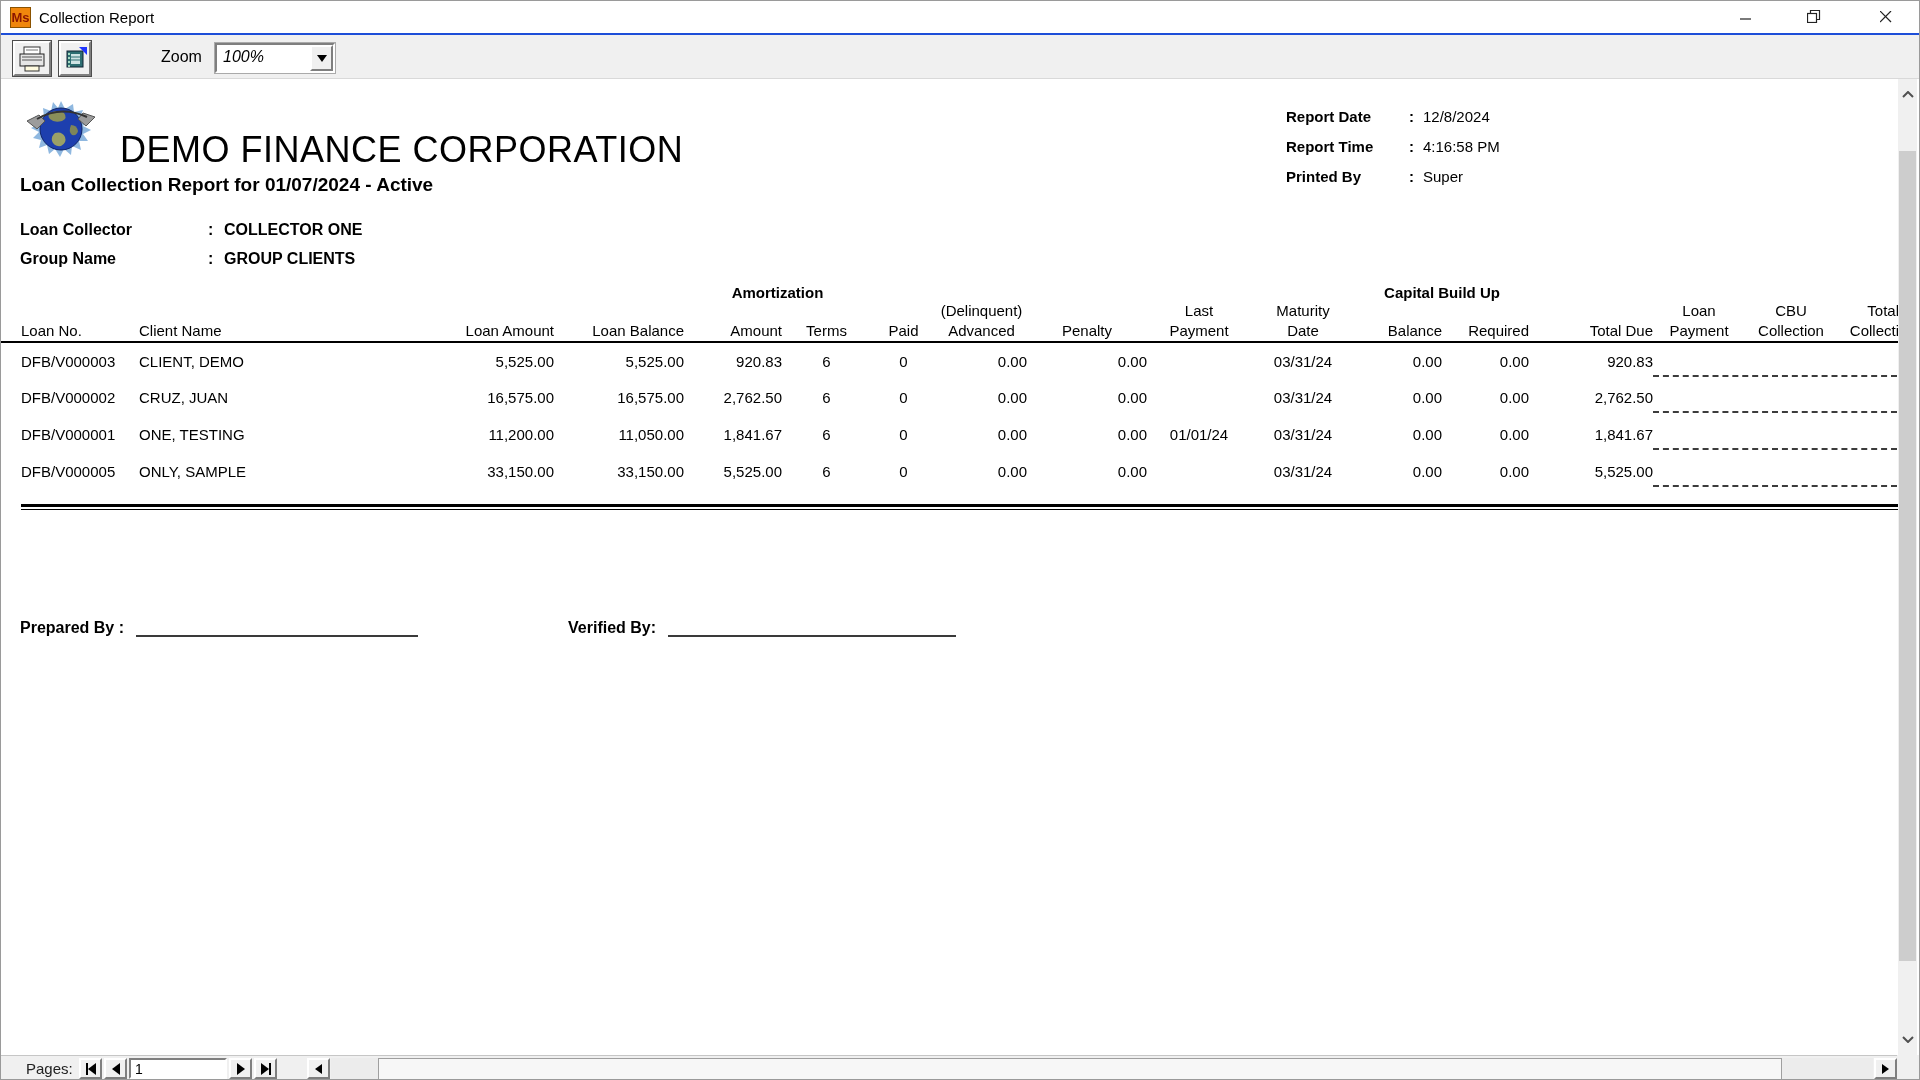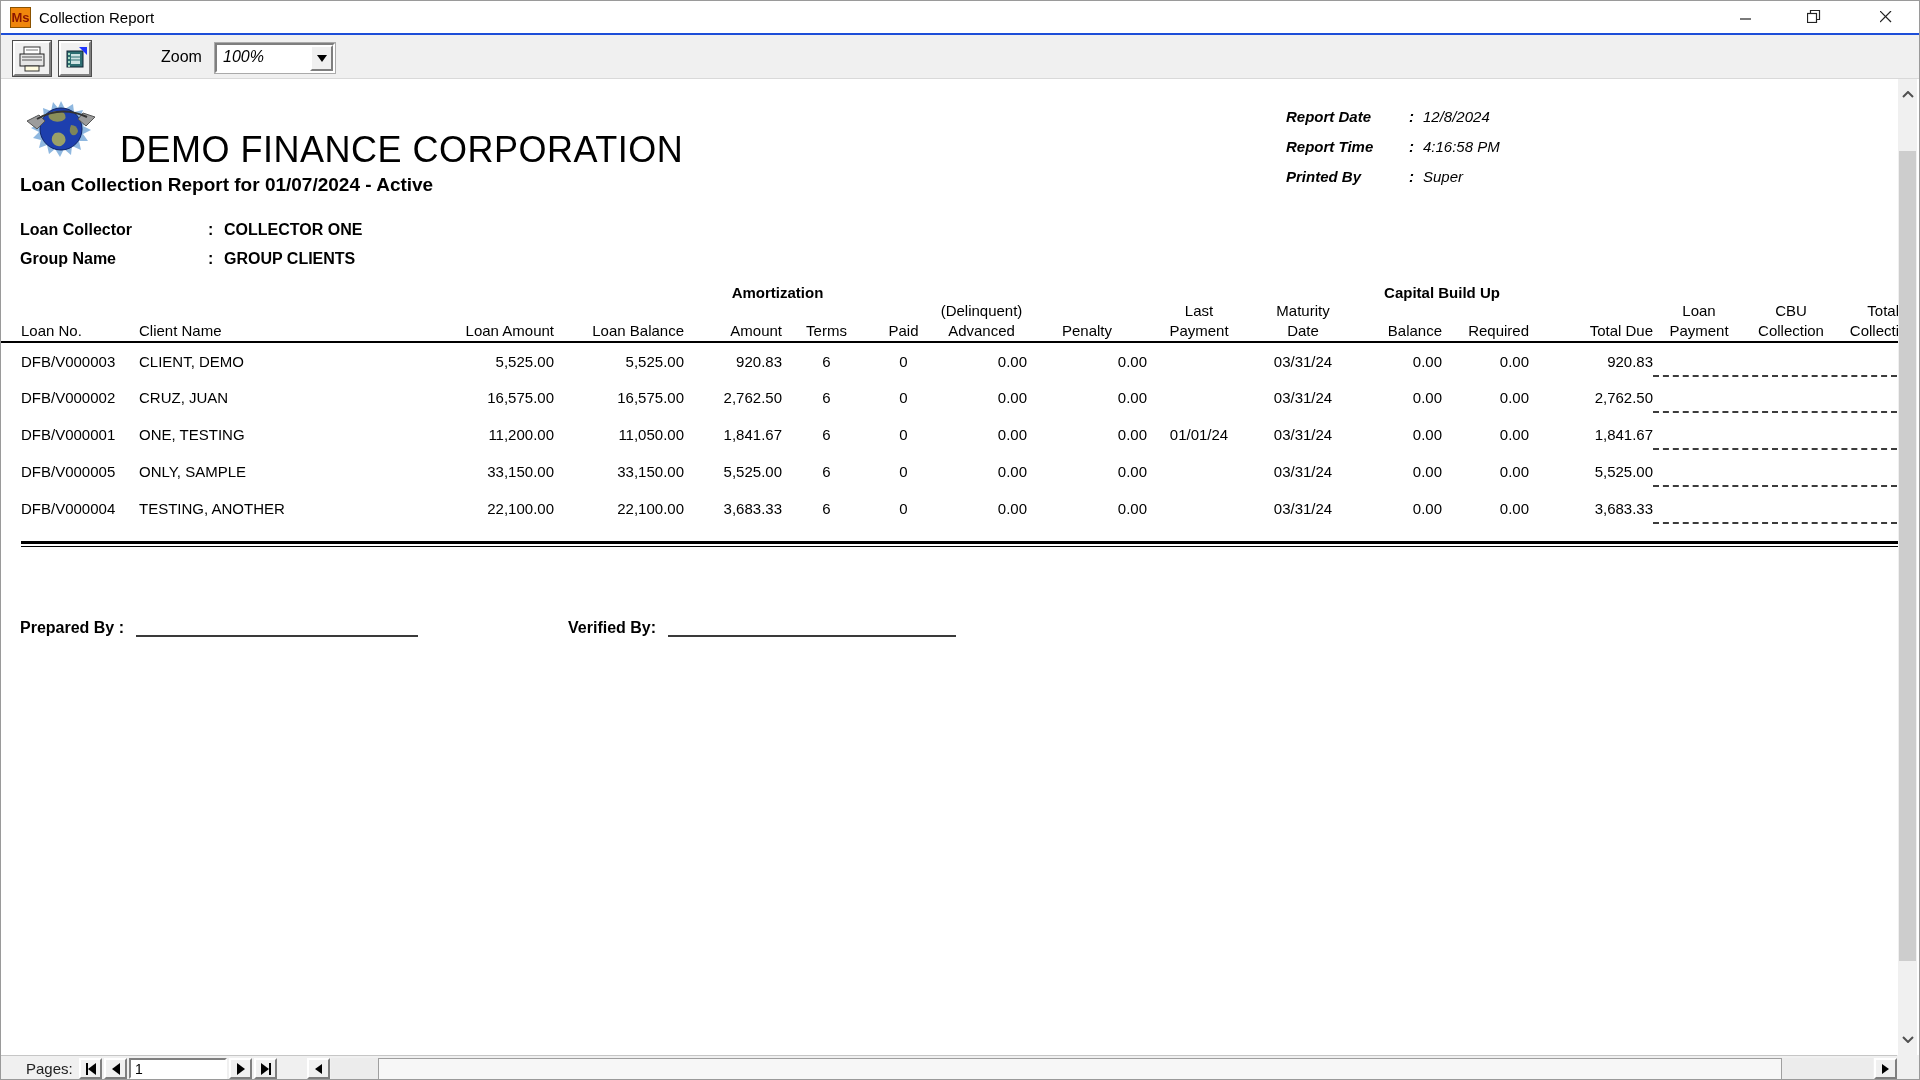--- a/index.html
+++ b/index.html
@@ -35,21 +35,21 @@
   .zoom-arrow-btn { position:absolute; right:0; top:0; width:23px; height:26px; background:#f0f0f0;
     border-top:2px solid #fff; border-left:2px solid #fff;
     border-right:2px solid #7f7f7f; border-bottom:2px solid #7f7f7f;
     display:flex; align-items:center; justify-content:center; }
   .down-tri { width:0; height:0; border-left:5px solid transparent; border-right:5px solid transparent; border-top:7px solid #000; }
   
   .page { position:absolute; left:0; top:78px; width:1898px; height:976px; background:#fff; overflow:hidden; }
   .logo { position:absolute; left:24px; top:20px; }
   .company { position:absolute; left:119px; top:50px; font-size:36px; letter-spacing:0.5px; }
   .meta { position:absolute; left:1285px; top:22px; font-size:15px; }
-  .meta-row { display:flex; height:30px; align-items:center;font-style:italic; }
+  .meta-row { display:flex; height:30px; align-items:center; }
   .meta-label { width:123px; font-weight:bold; }
   .meta-colon { width:14px; font-weight:bold; }
   .meta-value { }
   .report-title { position:absolute; left:19px; top:95px; font-size:19px; font-weight:bold; }
   .filters { position:absolute; left:19px; top:136px; font-size:16px; font-weight:bold; }
   .filter-row { display:flex; height:29px; align-items:center; }
   .filter-label { width:188px; }
   .filter-colon { width:16px; }
   
   table.grid { position:absolute; left:0; top:200px; width:1898px; border-collapse:collapse; table-layout:fixed; font-size:15px; }
@@ -323,37 +323,20 @@
         <td class="ac">0</td>
         <td class="ar">0.00</td>
         <td class="ar">0.00</td>
         <td class="ac"></td>
         <td class="ac">03/31/24</td>
         <td class="ar">0.00</td>
         <td class="ar">0.00</td>
         <td class="ar">5,525.00</td>
         <td class="dash-cell" colspan="3"><div class="dash"></div></td>
       </tr>
-        <tr class="data-row">
-        <td class="al c1">DFB/V000004</td>
-        <td class="al">TESTING, ANOTHER</td>
-        <td class="ar">22,100.00</td>
-        <td class="ar">22,100.00</td>
-        <td class="ar">3,683.33</td>
-        <td class="ac">6</td>
-        <td class="ac">0</td>
-        <td class="ar">0.00</td>
-        <td class="ar">0.00</td>
-        <td class="ac"></td>
-        <td class="ac">03/31/24</td>
-        <td class="ar">0.00</td>
-        <td class="ar">0.00</td>
-        <td class="ar">3,683.33</td>
-        <td class="dash-cell" colspan="3"><div class="dash"></div></td>
-      </tr>
         <tr class="rule-row">
         <td colspan="17"><div class="double-rule"></div></td>
       </tr>
     </tbody>
   </table>
 
   <div class="signatures">
     <span>Prepared By :</span>
     <span class="sig-line line1"></span>
     <span class="verified-label">Verified By:</span>

